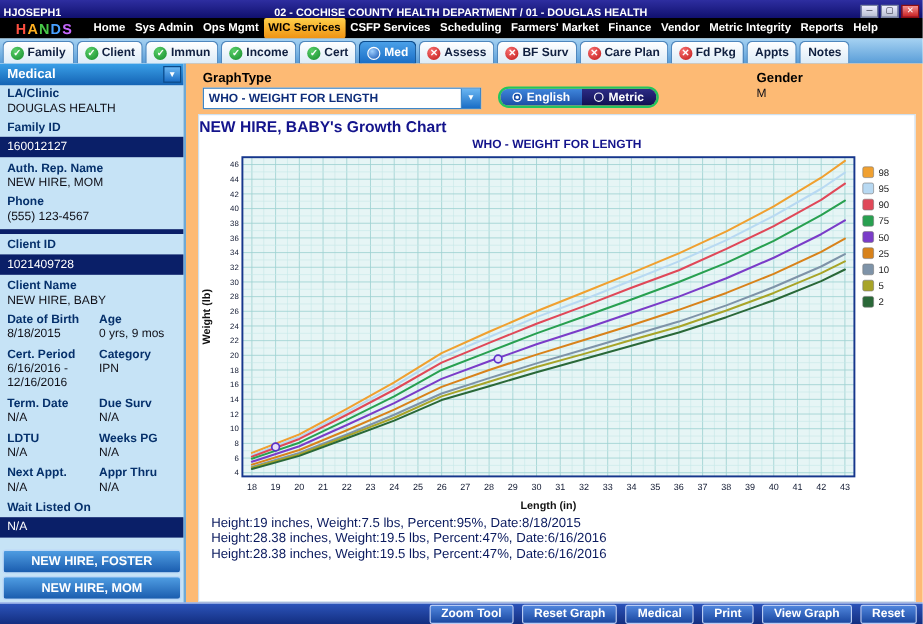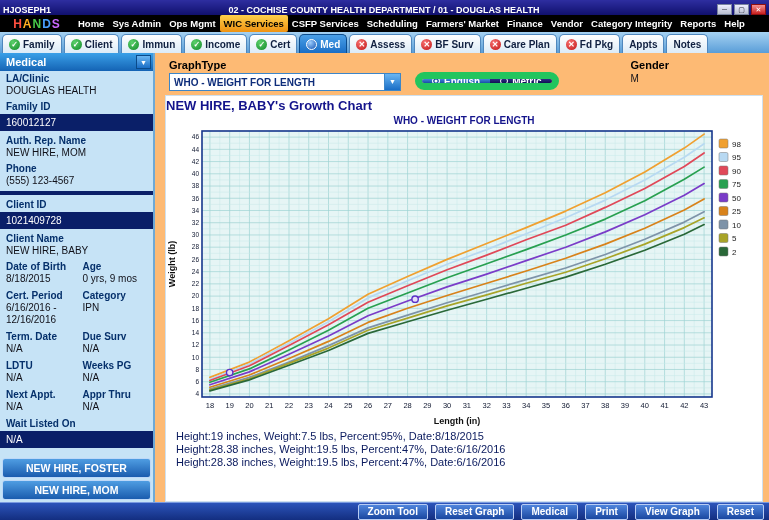--- a/index.html
+++ b/index.html
@@ -47,21 +47,21 @@
   .sb-buttons{margin-top:auto;display:flex;flex-direction:column;gap:2px;padding:2px}
   .sb-btn{background:linear-gradient(#4f9de2,#1a5cae);border:1px solid #bcd8f8;border-radius:3px;color:#fff;font-weight:bold;font-size:10.5px;text-align:center;padding:3px 0;cursor:pointer}
 
   
   .main{flex:1;background:#fdba74;display:flex;flex-direction:column;min-width:0;overflow:hidden}
   .controls{display:flex;align-items:flex-end;padding:6px 12px 4px 14px;flex:0 0 auto}
   .gt-block{display:flex;flex-direction:column;gap:2px}
   .gt-label{font-weight:bold;font-size:11px;color:#000}
   .gt-select{width:232px;height:18px;border:1px solid #3d86c8;background:#fff;display:flex;align-items:center;font-size:10px;font-weight:bold;color:#0e2d7a;padding-left:4px;cursor:pointer}
   .gt-arrow{margin-left:auto;width:16px;height:16px;background:linear-gradient(#6ab6f2,#1a6ec6);color:#fff;font-size:7px;text-align:center;line-height:15px;border-left:1px solid #3d86c8}
-  .seg{display:flex;border-radius:10px;overflow:hidden;border:7px solid #22c55e;height:18px;margin:0 0 1px 14px}
+  .seg{display:flex;border-radius:10px;overflow:hidden;border:2px solid #22c55e;height:18px;margin:0 0 1px 14px}
   .seg-item{display:flex;align-items:center;gap:4px;padding:0 10px;font-size:10px;font-weight:bold;color:#fff;cursor:pointer}
   .seg-item.selected{background:linear-gradient(#3f86dc,#1a4ea6)}
   .seg-item.unselected{background:linear-gradient(#2c2c86,#101052)}
   .radio{width:8px;height:8px;border-radius:50%;border:1px solid #fff;background:transparent;flex:0 0 auto}
   .radio.on{background:#fff;box-shadow:inset 0 0 0 1.5px #1a4ea6}
   .gender-block{margin-left:auto;margin-right:88px;display:flex;flex-direction:column;align-self:flex-start;gap:2px}
   .gender-label{font-weight:bold;font-size:11px;color:#000}
   .gender-value{font-size:10px;color:#101018}
 
   .chart-panel{background:#fff;border:1px solid #cfe0ee;margin:0 6px 0 10px;padding:2px 0 2px 0;flex:1;display:flex;flex-direction:column;min-height:0}
@@ -101,21 +101,21 @@
     <div class="menu-items">
         <div class="menu-item">Home</div>
         <div class="menu-item">Sys Admin</div>
         <div class="menu-item">Ops Mgmt</div>
         <div class="menu-item active">WIC Services</div>
         <div class="menu-item">CSFP Services</div>
         <div class="menu-item">Scheduling</div>
         <div class="menu-item">Farmers' Market</div>
         <div class="menu-item">Finance</div>
         <div class="menu-item">Vendor</div>
-        <div class="menu-item">Category Integrity</div>
+        <div class="menu-item">Metric Integrity</div>
         <div class="menu-item">Reports</div>
         <div class="menu-item">Help</div>
       </div>
   </div>
 
   <div class="tabbar">
       <div class="tab">
         <span class="ticon check">✓</span>
         <span class="tlabel">Family</span>
       </div>

